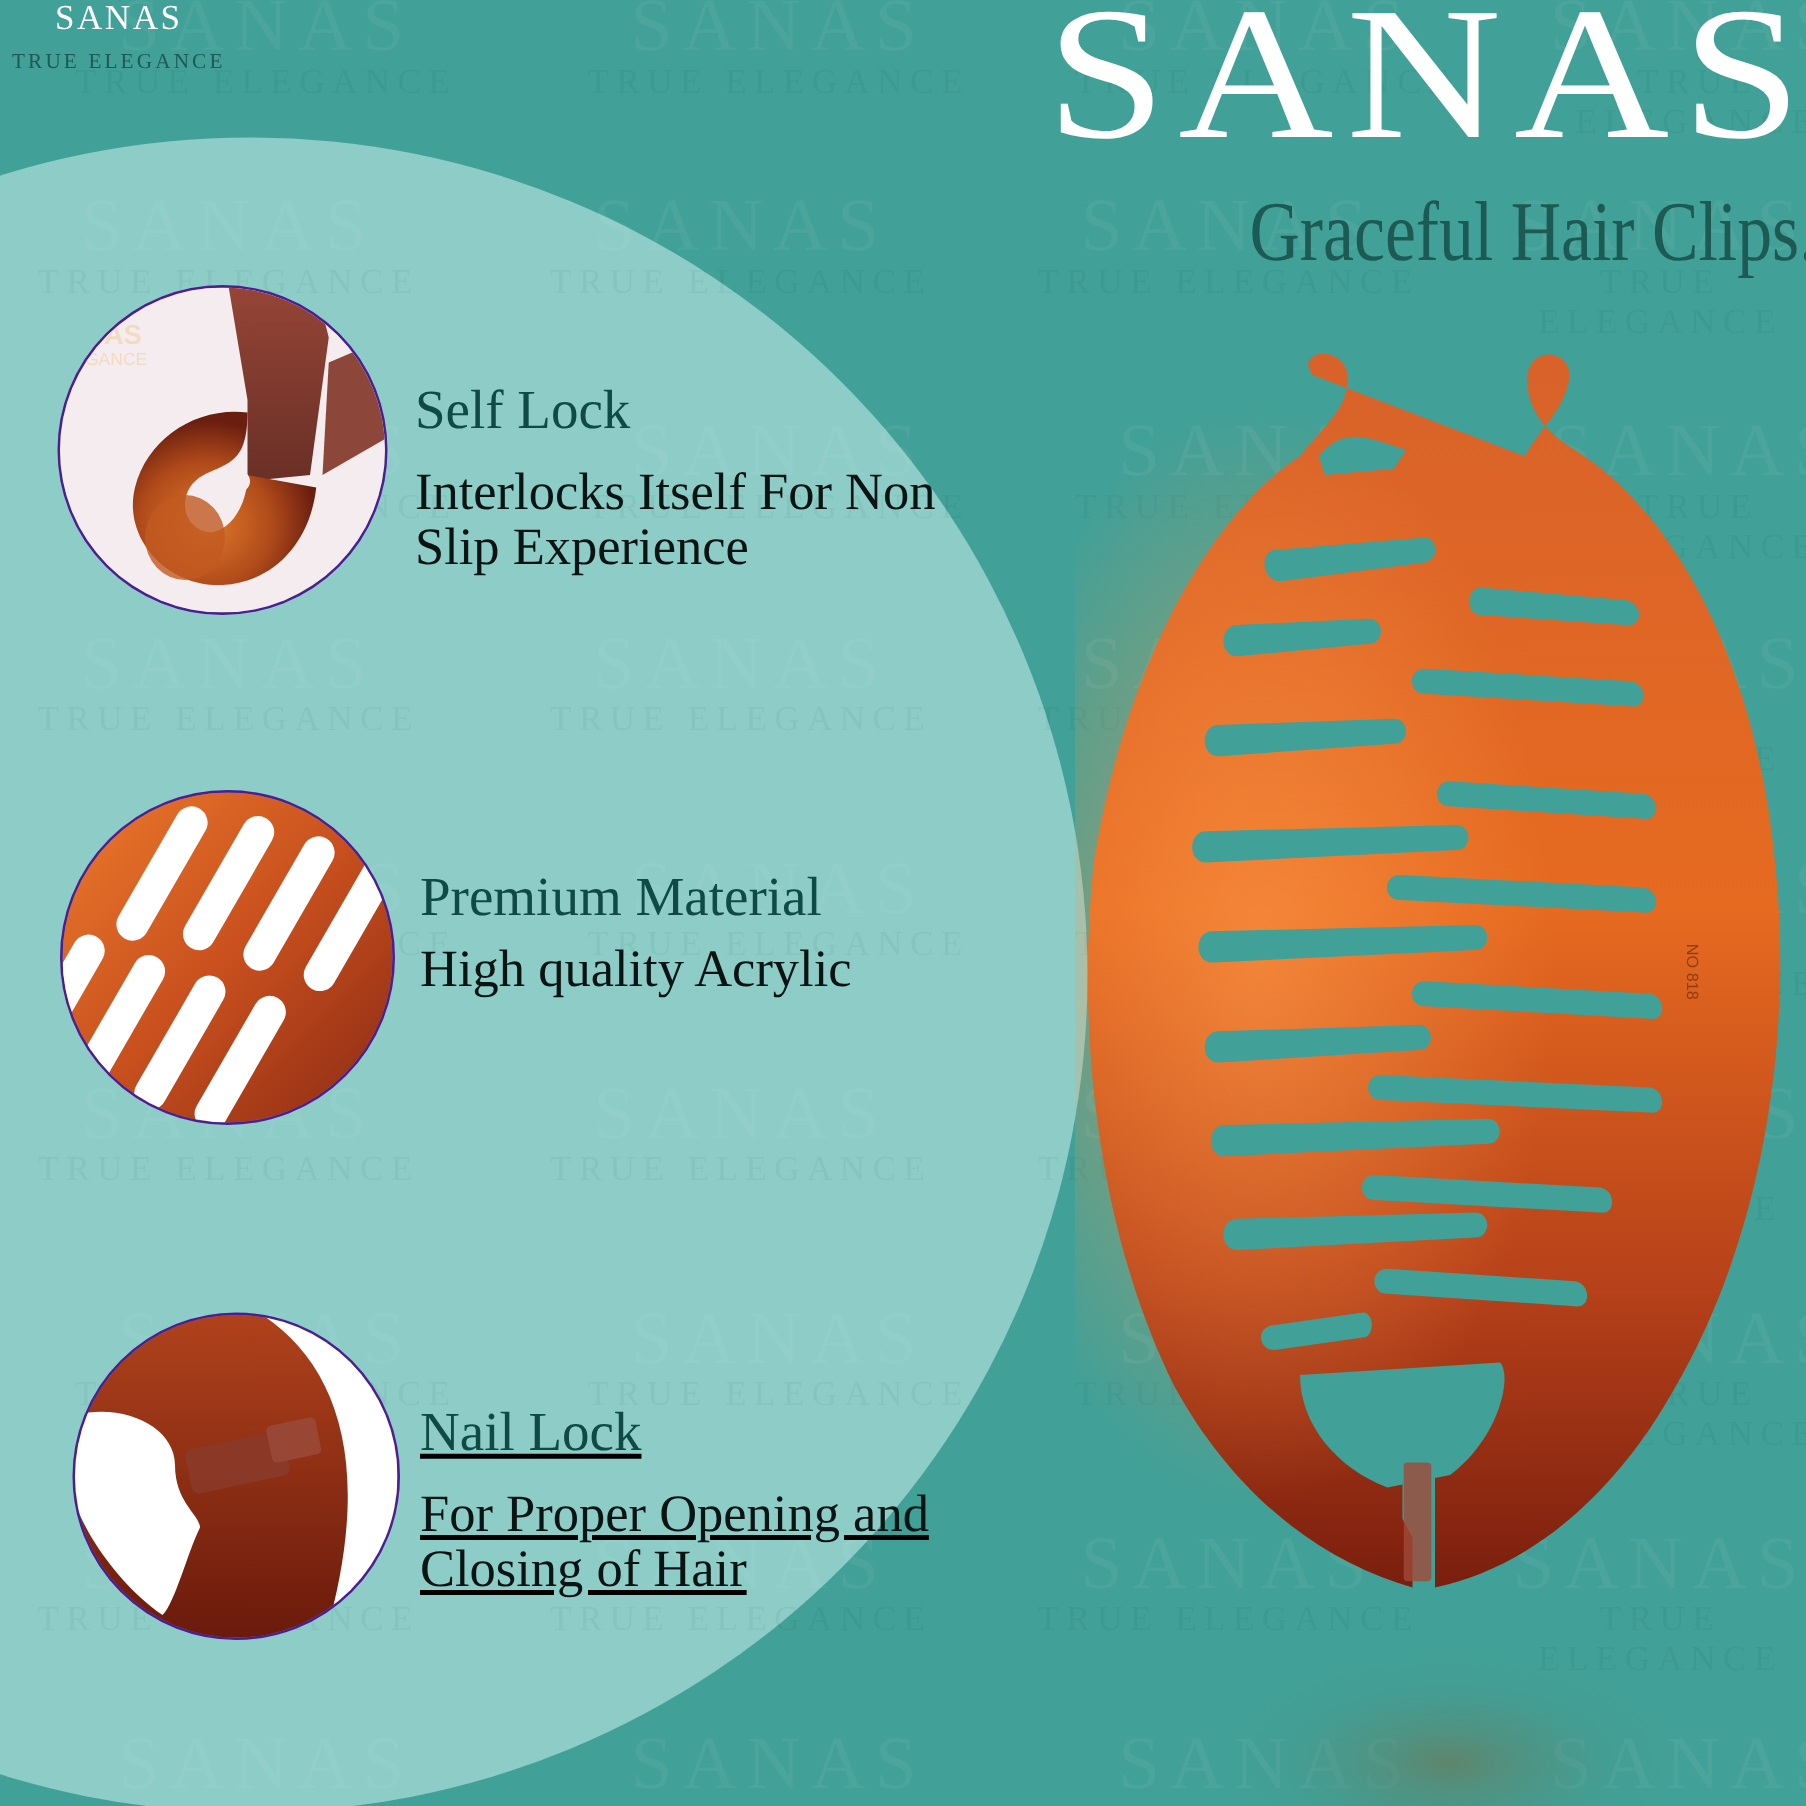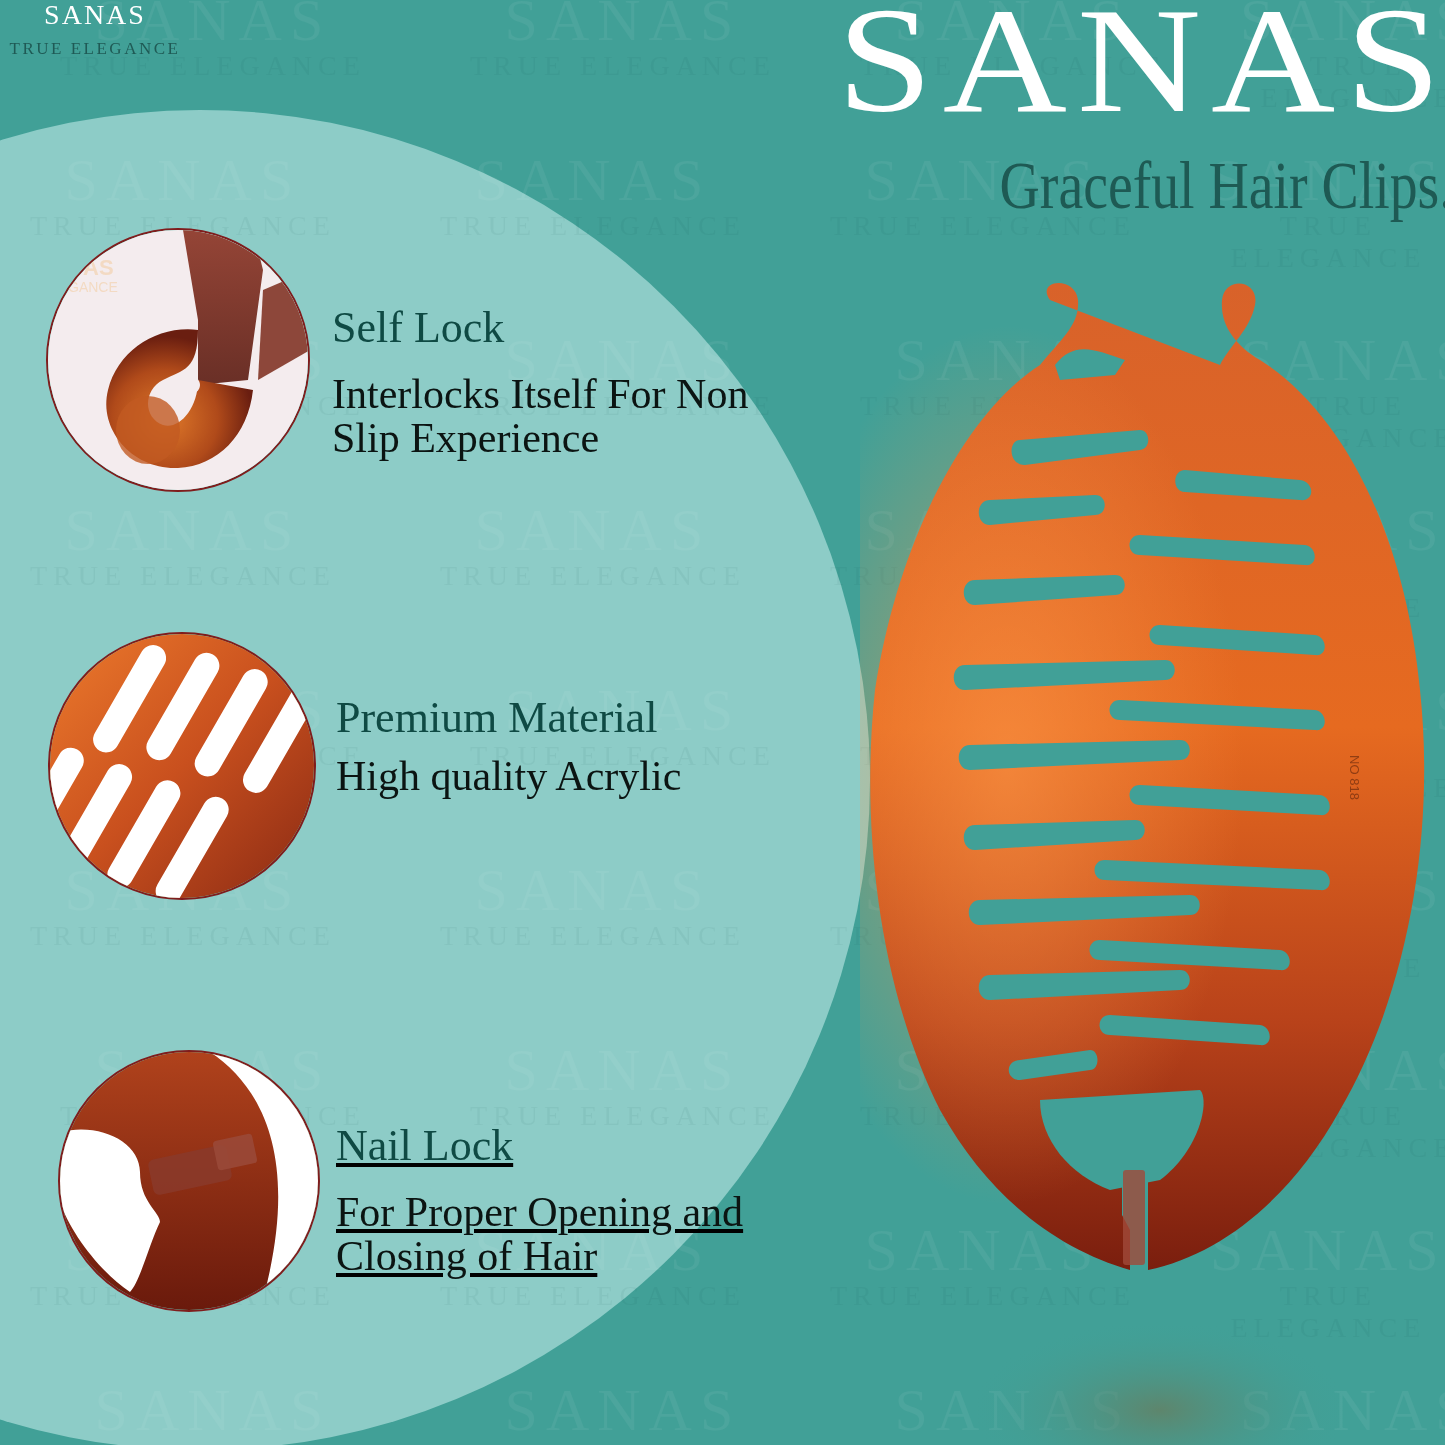--- a/index.html
+++ b/index.html
@@ -35,21 +35,21 @@
     color:#1e5a54; font-size:68px; line-height:70px;
     transform:scaleX(0.82); transform-origin:top right; white-space:nowrap;
   }
 
   .feature { position:absolute; }
   .feature .ftitle { color:#0f4a44; font-size:44px; line-height:60px; white-space:nowrap; }
   .feature .fdesc { color:#0b1412; font-size:42px; line-height:44px; }
 
   .thumb {
     position:absolute; border-radius:50%; overflow:hidden;
-    border:2px solid #7f1d1d; background:#5eead4;
+    border:2px solid #4c1d95; background:#737373;
   }
 
   .clip { position:absolute; left:860px; top:270px; width:590px; height:1175px; }
   .clip-label {
     position:absolute; left:1332px; top:770px; color:rgba(80,30,10,0.55);
     font-family:"Liberation Sans",sans-serif; font-size:13px;
     transform:rotate(90deg); white-space:nowrap;
   }
 </style>
 </head>

